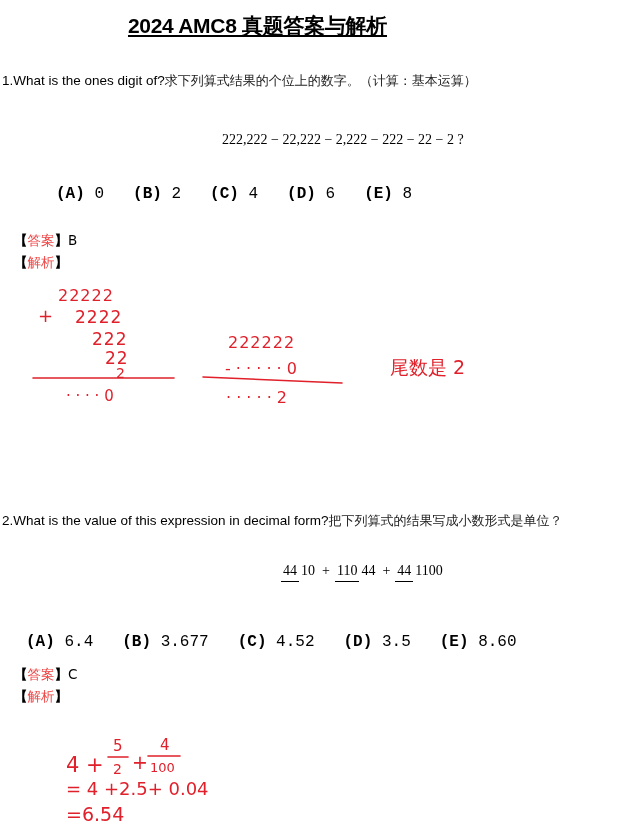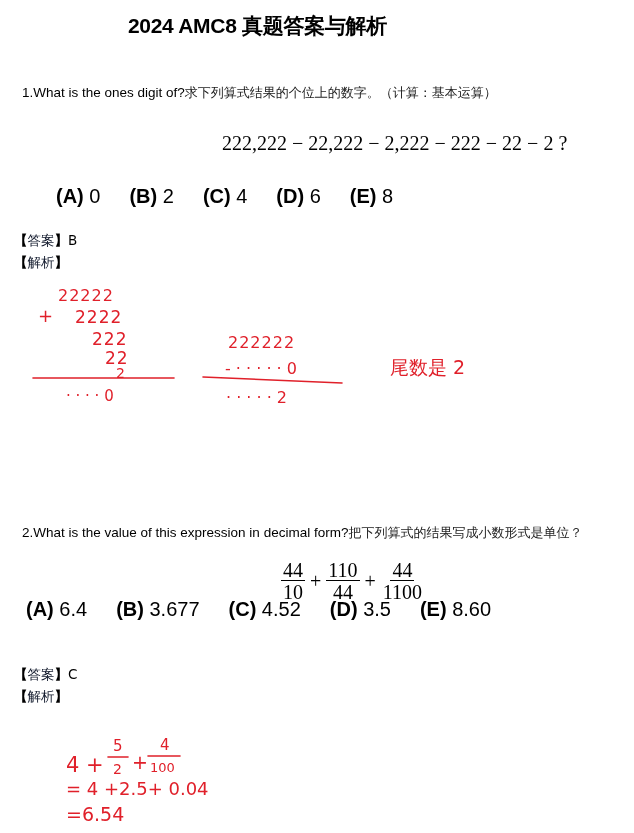--- a/index.html
+++ b/index.html
@@ -1,28 +1,28 @@
 <!DOCTYPE html>
 <html><head>
 <meta charset="utf-8">
 <style>
   html, body { margin:0; padding:0; background:#ffffff; }
   body { width:634px; height:833px; position:relative; overflow:hidden; color:#000; font-family:"Liberation Sans", sans-serif; }
   .abs { position:absolute; }
-  .title { left:0; width:515px; top:12px; text-align:center; font-weight:bold; font-size:21px; font-family:"Liberation Sans", sans-serif; letter-spacing:-0.3px; }
-  .q { left:22px; font-size:13.5px; font-family:"Liberation Sans", sans-serif;margin-top:12px; }
+  .title { left:0; width:515px; top:12px; text-align:center; font-weight:bold; font-size:21px; font-family:"Liberation Sans", sans-serif; letter-spacing:-0.3px;text-decoration:underline; }
+  .q { left:2px; font-size:13.5px; font-family:"Liberation Sans", sans-serif; }
   .q .cn { font-family:"DejaVu Serif", serif; font-size:13px; color:#222; }
-  .expr { font-family:"Liberation Serif", serif; font-size:20px;text-align:right; }
-  .choices { font-family:Liberation Sans, sans-serif; font-size:20px; display:flex; }
+  .expr { font-family:"Liberation Serif", serif; font-size:14px;text-align:right; }
+  .choices { font-family:Liberation Mono, monospace; font-size:16px; display:flex; }
   .choices span.c { margin-right:29px; white-space:nowrap; }
   .choices b { font-weight:bold; }
   .ans { left:14px; font-size:13.5px; font-family:"DejaVu Sans", sans-serif; }
   .ans .br { font-weight:bold; }
-  .ans .lbl { font-family:"DejaVu Serif", serif; color:#0f172a; }
-  .frac { display:inline-flex; flex-direction:column; align-items:center; vertical-align:middle; margin:0 3px; }
+  .ans .lbl { font-family:"DejaVu Serif", serif; color:#ef4444; }
+  .frac { display:inline-flex; flex-direction:row; align-items:center; vertical-align:middle; margin:0 3px; }
   .frac .n { border-bottom:1px solid #000; padding:0 2px; line-height:20px; }
   .frac .d { line-height:22px; padding:0 2px; }
   .op { vertical-align:middle; margin:0 2px; }
   svg.hand { position:absolute; overflow:visible; }
   .hw { fill:none; stroke:#e0202a; stroke-width:1.6; stroke-linecap:round; stroke-linejoin:round; }
   .hwt { fill:#e0202a; font-family:"DejaVu Sans", sans-serif; }
 </style>
 </head>
 <body>
 
@@ -77,21 +77,21 @@
       <span class="d">10</span>
     </span><span class="op">+</span><span class="frac">
       <span class="n">110</span>
       <span class="d">44</span>
     </span><span class="op">+</span><span class="frac">
       <span class="n">44</span>
       <span class="d">1100</span>
     </span>
 </div>
 
-<div class="abs choices" style="left:26px; top:598px;">
+<div class="abs choices" style="left:26px; top:633px;">
   <span class="c"><b>(A)</b> <span>6.4</span></span>
   <span class="c"><b>(B)</b> <span>3.677</span></span>
   <span class="c"><b>(C)</b> <span>4.52</span></span>
   <span class="c"><b>(D)</b> <span>3.5</span></span>
   <span class="c"><b>(E)</b> <span>8.60</span></span>
 </div>
 
 <div class="abs ans" style="top:666px;">
   <span class="br">【</span><span class="lbl">答案</span><span class="br">】</span><span>C</span>
 </div>

